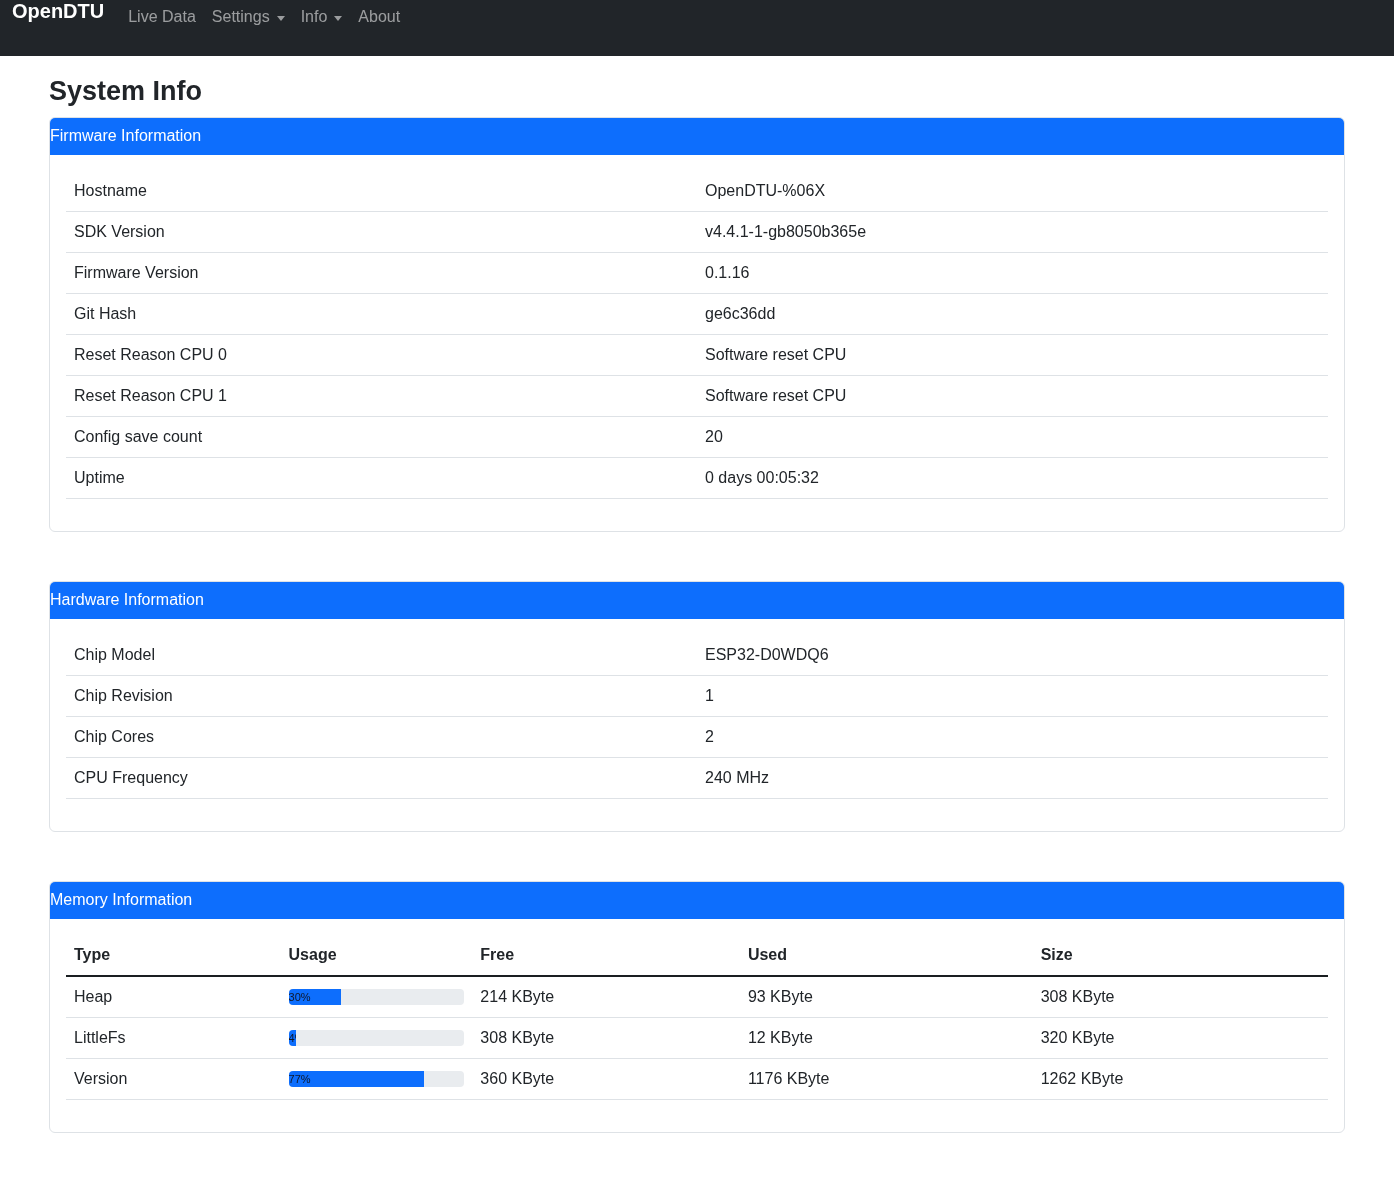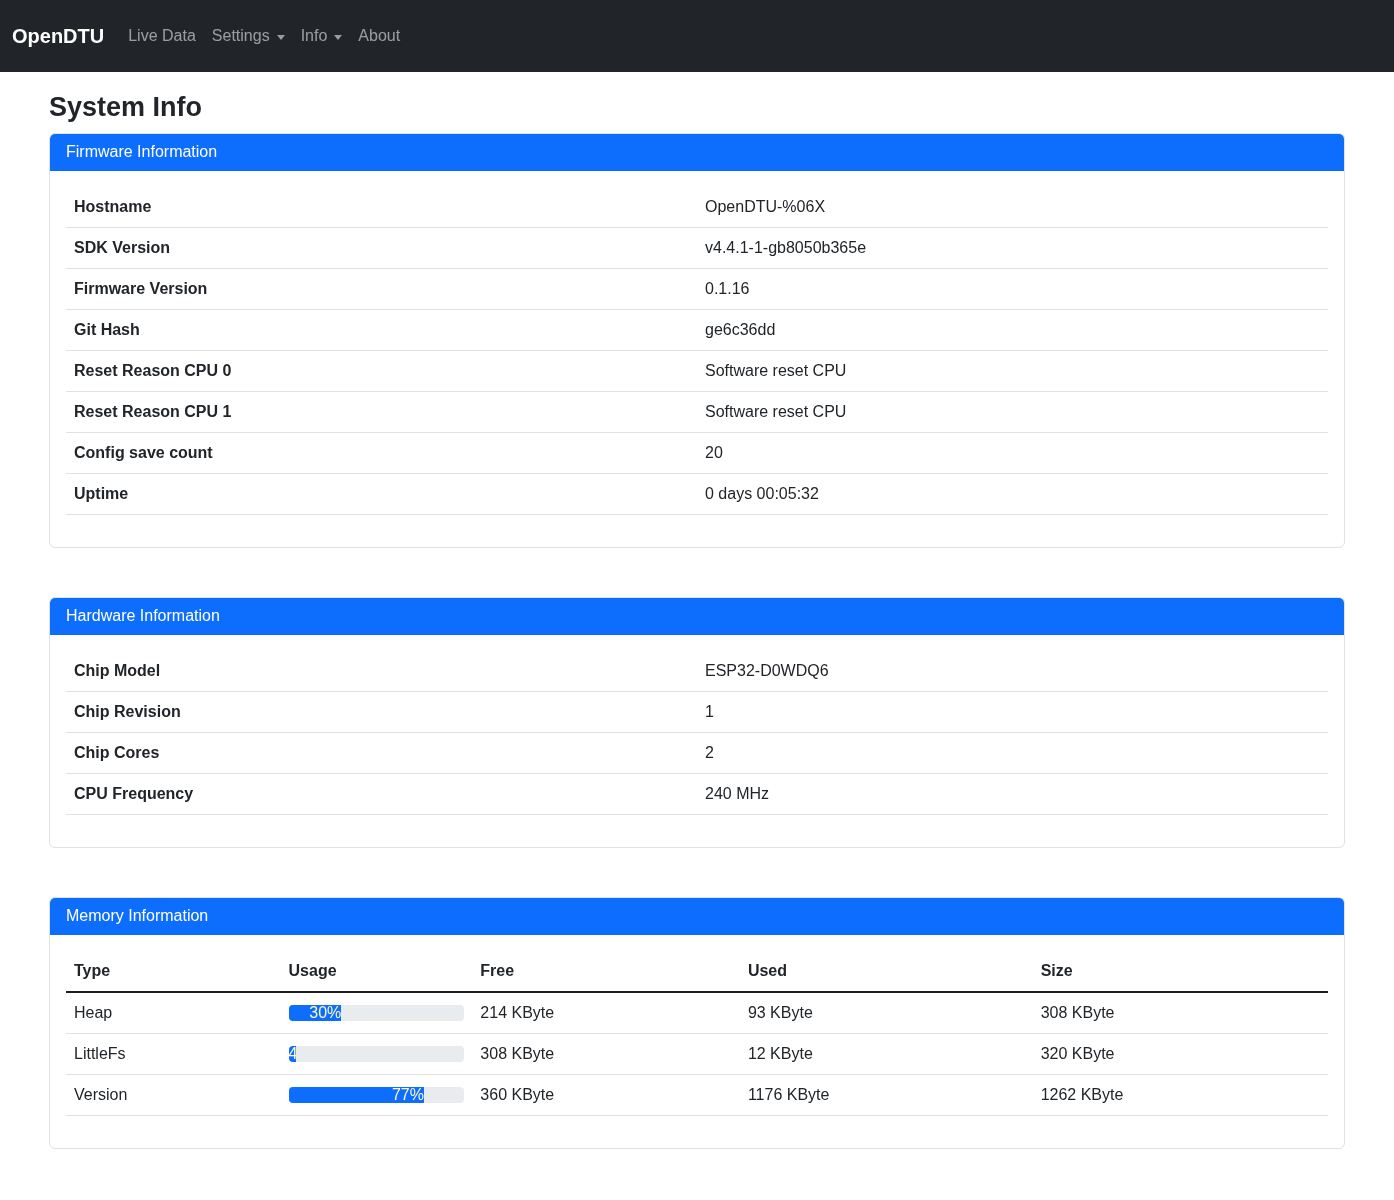--- a/index.html
+++ b/index.html
@@ -16,23 +16,23 @@
     background: #fff;
     color: var(--text);
     font-family: "Liberation Sans", "DejaVu Sans", sans-serif;
     font-size: 16px;
   }
   body { min-height: 1200px; width: 1394px; overflow-x: hidden; }
 
   
   .navbar {
     background: var(--navbar-bg);
-    height: 72px;
+    height: 56px;
     display: flex;
-    align-items: center;
+    align-items: flex-start;
     padding: 0 12px;
   }
   .brand {
     color: #fff;
     font-size: 20px;
     font-weight: 600;
     margin-right: 16px;
     text-decoration: none;
     cursor: pointer;
   }
@@ -71,62 +71,62 @@
   
   .card {
     border: 1px solid var(--border);
     border-radius: 6px;
     margin-bottom: 49px;
     background: #fff;
   }
   .card-header {
     background: var(--primary);
     color: #fff;
-    padding: 8px 16px;
+    padding: 8px 0;
     border-radius: 5px 5px 0 0;
     line-height: 1.3;
   }
   .card-body { padding: 16px; }
 
   
   table {
     width: 100%;
     border-collapse: collapse;
     margin-bottom: 16px;
   }
   th, td {
     padding: 8px;
     text-align: left;
     vertical-align: middle;
     line-height: 1.5;
     border-bottom: 1px solid var(--border);
     font-weight: normal;
   }
-  .kv-table th { width: 50%; font-weight: bold; }
+  .kv-table th { width: 50%; font-weight: normal; }
   .mem-table thead th {
     font-weight: bold;
     border-bottom: 2px solid #1a1e21;
   }
   .mem-table tbody th { font-weight: normal; }
 
   
   .progress {
     background: var(--progress-track);
     border-radius: 4px;
     height: 16px;
     width: 100%;
     overflow: hidden;
     display: flex;
   }
   .progress-bar {
     background: var(--primary);
-    color: #fef9c3;
-    font-size: 16px;
+    color: #0f172a;
+    font-size: 11px;
     line-height: 16px;
-    text-align: right;
+    text-align: left;
     white-space: nowrap;
     overflow: hidden;
     height: 100%;
   }
 </style>
 </head>
 <body>
 
 <nav class="navbar">
   <a class="brand">OpenDTU</a>

